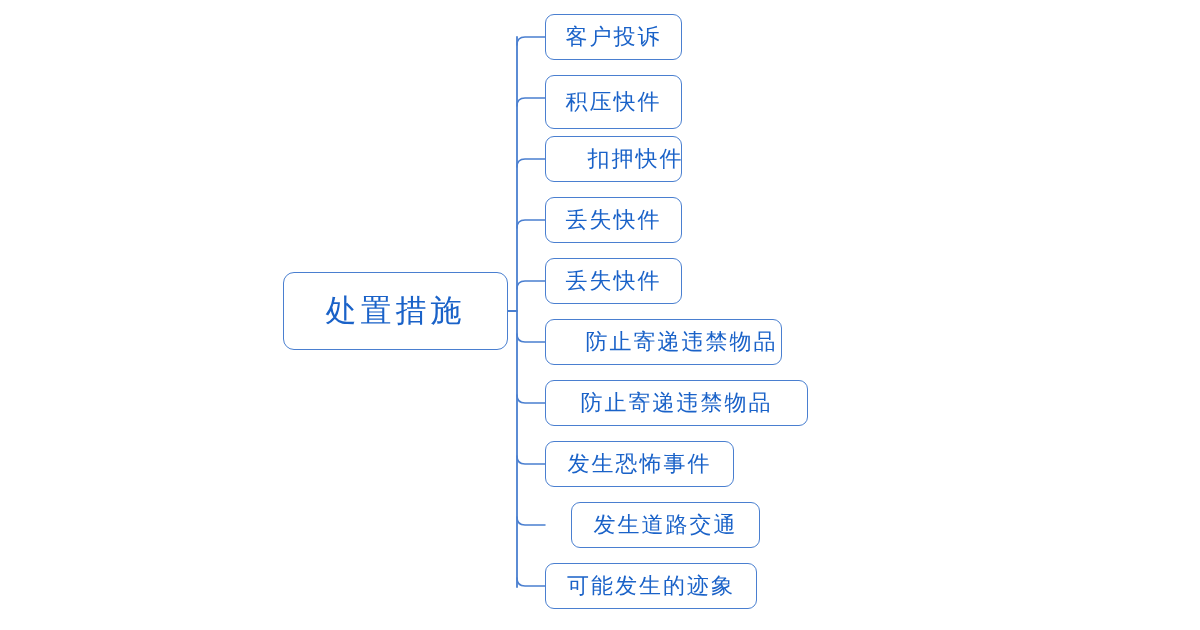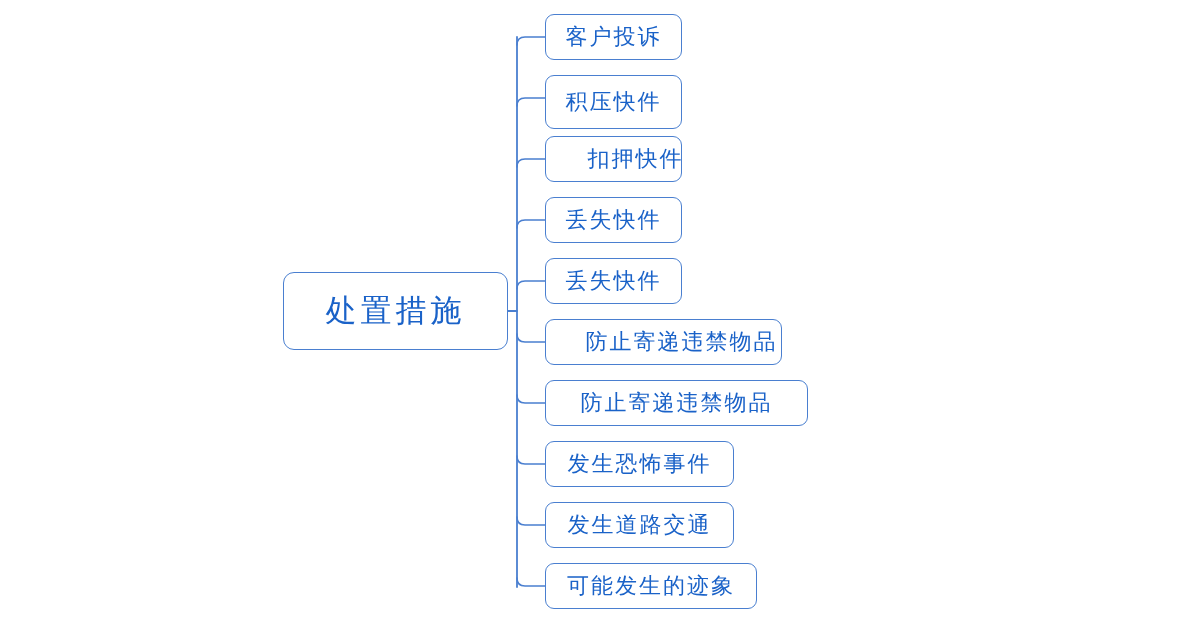--- a/index.html
+++ b/index.html
@@ -96,21 +96,21 @@
       </div>
       <div class="node node-child" style="left: 545px; top: 319px; width: 237px; height: 46px; padding-left: 36px;">
         <span>防止寄递违禁物品</span>
       </div>
       <div class="node node-child" style="left: 545px; top: 380px; width: 263px; height: 46px;">
         <span>防止寄递违禁物品</span>
       </div>
       <div class="node node-child" style="left: 545px; top: 441px; width: 189px; height: 46px;">
         <span>发生恐怖事件</span>
       </div>
-      <div class="node node-child" style="left: 545px; top: 502px; width: 189px; height: 46px;">
+      <div class="node node-child" style="left: 571px; top: 502px; width: 189px; height: 46px;">
         <span>发生道路交通</span>
       </div>
       <div class="node node-child" style="left: 545px; top: 563px; width: 212px; height: 46px;">
         <span>可能发生的迹象</span>
       </div>
     </div>
 
 </div>
 
 </body></html>

